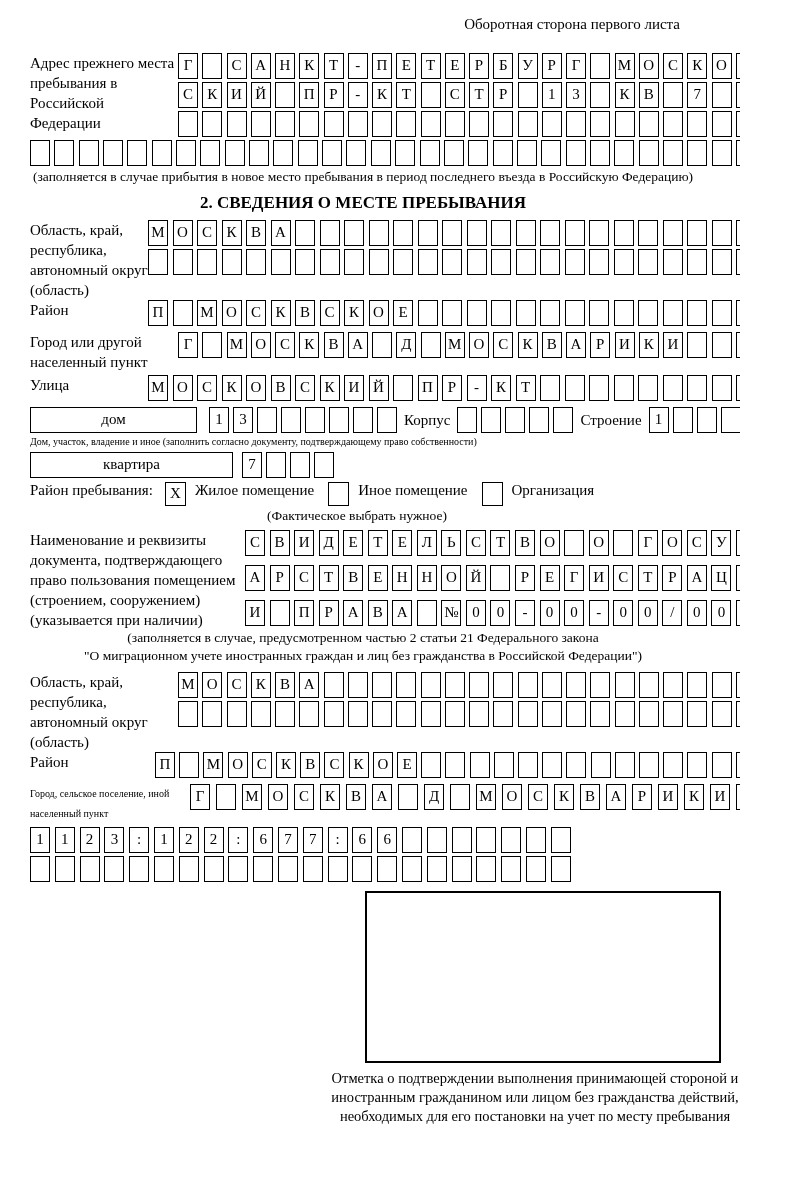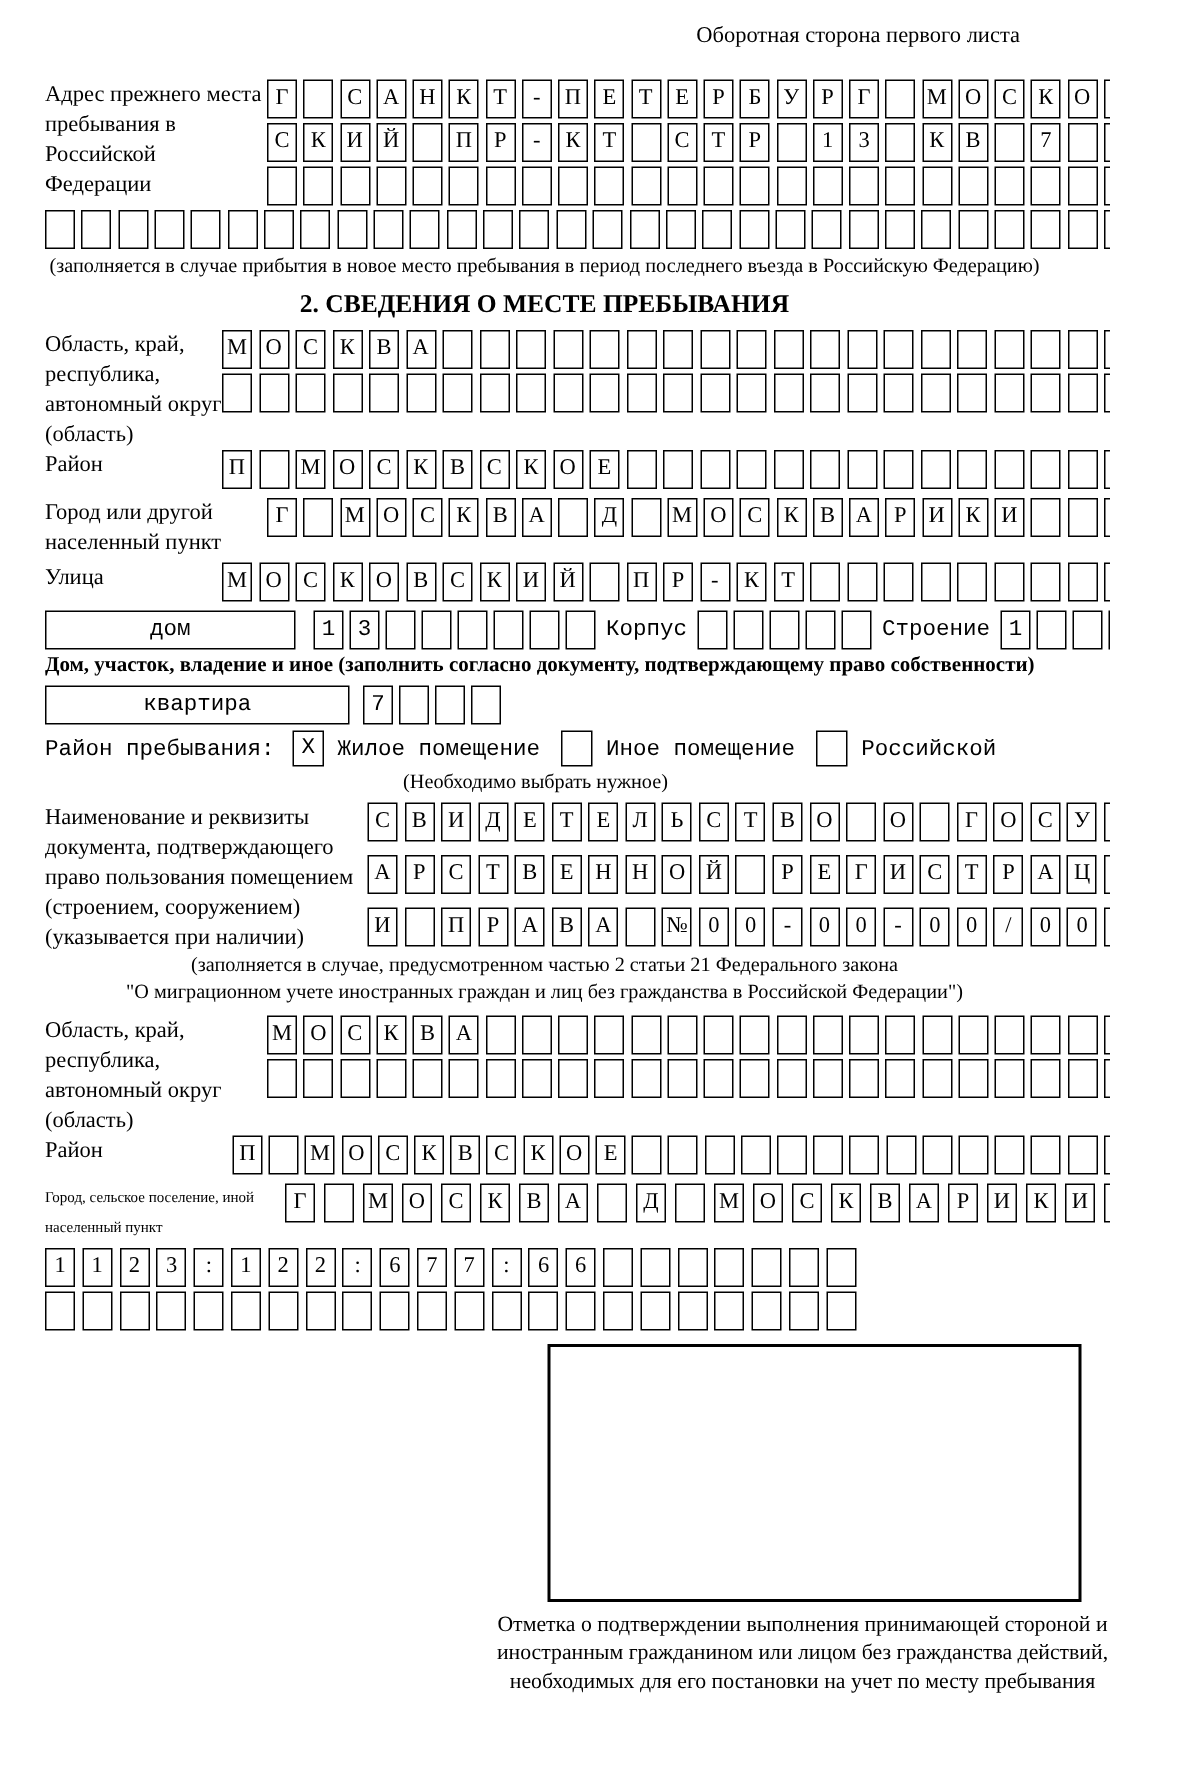--- a/index.html
+++ b/index.html
@@ -1,37 +1,37 @@
 <!DOCTYPE html>
 <html><head>
 <meta charset="utf-8">
 <style>
   * { margin:0; padding:0; box-sizing:border-box; }
   html,body { background:#fff; }
   body { font-family:"Liberation Serif","DejaVu Serif",serif; color:#000; }
   .page { width:740px; height:1180px; padding:0 44px 0 30px; position:relative; overflow:hidden; background:#fff; }
   .corner { padding-top:16px; padding-right:16px; text-align:right; font-size:15px; margin-bottom:20px; }
   .row { display:flex; align-items:flex-start; }
-  .vcenter { align-items:center;font-family:Liberation Mono, monospace; }
+  .vcenter { align-items:flex-start; }
   .labelcol { font-size:15px; line-height:20px; flex:none; }
   .lw118 { width:118px; } .lw125 { width:125px; } .lw148 { width:148px; }
   .lw160 { width:160px; font-size:10px; } .lw185 { width:185px; } .lw215 { width:215px; }
   .cellcol { flex:none; }
   .cells { display:flex; justify-content:space-between; margin-bottom:3px; flex:none; }
   .cells.gap { justify-content:flex-start; gap:4px; margin-bottom:0; }
   .w511 { width:511px; } .w541 { width:541px; } .w566 { width:566px; }
   .w578 { width:578px; } .w601 { width:601px; } .w608 { width:608px; } .w726 { width:726px; }
   .cell { width:20px; height:26px; border:1.5px solid #000; text-align:center;
           font-size:15px; line-height:23px; flex:none; background:#fff; }
   .bigbox { border:1.5px solid #000; height:26px; line-height:23px; text-align:center; font-size:15px; flex:none; }
   .bw167 { width:167px; } .bw203 { width:203px; }
   .inline-label { font-size:15px; line-height:26px; padding:0 7px; flex:none; }
   .note { font-size:13.5px; text-align:center; margin:3px 0 8px 0; }
   .heading { font-size:17px; font-weight:bold; text-align:center; margin:2px 0 7px 0; }
-  .caption { font-size:14px; margin:3px 0 5px 0;font-weight:bold; }
+  .caption { font-size:10px; margin:3px 0 5px 0; }
   .mb3 { margin-bottom:3px; }
   .docrow { margin-bottom:9px; }
   .stay { margin-top:4px; }
   .stay-label { font-size:15px; margin-right:12px; }
   .checkbox { width:21px; height:24px; line-height:21px; }
   .opt-label { font-size:15px; margin:0 14px 0 9px; }
   .hint { font-size:13.5px; margin:2px 0 6px 212px; width:230px; text-align:center; }
   .subtitle { font-size:15px; font-weight:bold; text-align:center; margin:8px 0 6px 0; }
   .note2 { font-size:13.5px; text-align:center; margin-bottom:2px; }
   .note2.last { margin-bottom:8px; }
@@ -356,23 +356,23 @@
       </div>
   </div>
 
   <div class="row vcenter stay">
     <div class="stay-label">Район пребывания:</div>
     <div class="cell checkbox">X</div>
     <div class="opt-label">Жилое помещение</div>
     <div class="cell checkbox"></div>
     <div class="opt-label">Иное помещение</div>
     <div class="cell checkbox"></div>
-    <div class="opt-label">Российской</div>
-  </div>
-  <div class="hint">(Необходимо выбрать нужное)</div>
+    <div class="opt-label">Организация</div>
+  </div>
+  <div class="hint">(Фактическое выбрать нужное)</div>
 
   <div class="row">
     <div class="labelcol lw215">Наименование и реквизиты документа, подтверждающего право пользования помещением (строением, сооружением) (указывается при наличии)</div>
     <div class="cellcol">
       <div class="cells w511 docrow">
           <div class="cell">С</div>
           <div class="cell">В</div>
           <div class="cell">И</div>
           <div class="cell">Д</div>
           <div class="cell">Е</div>

